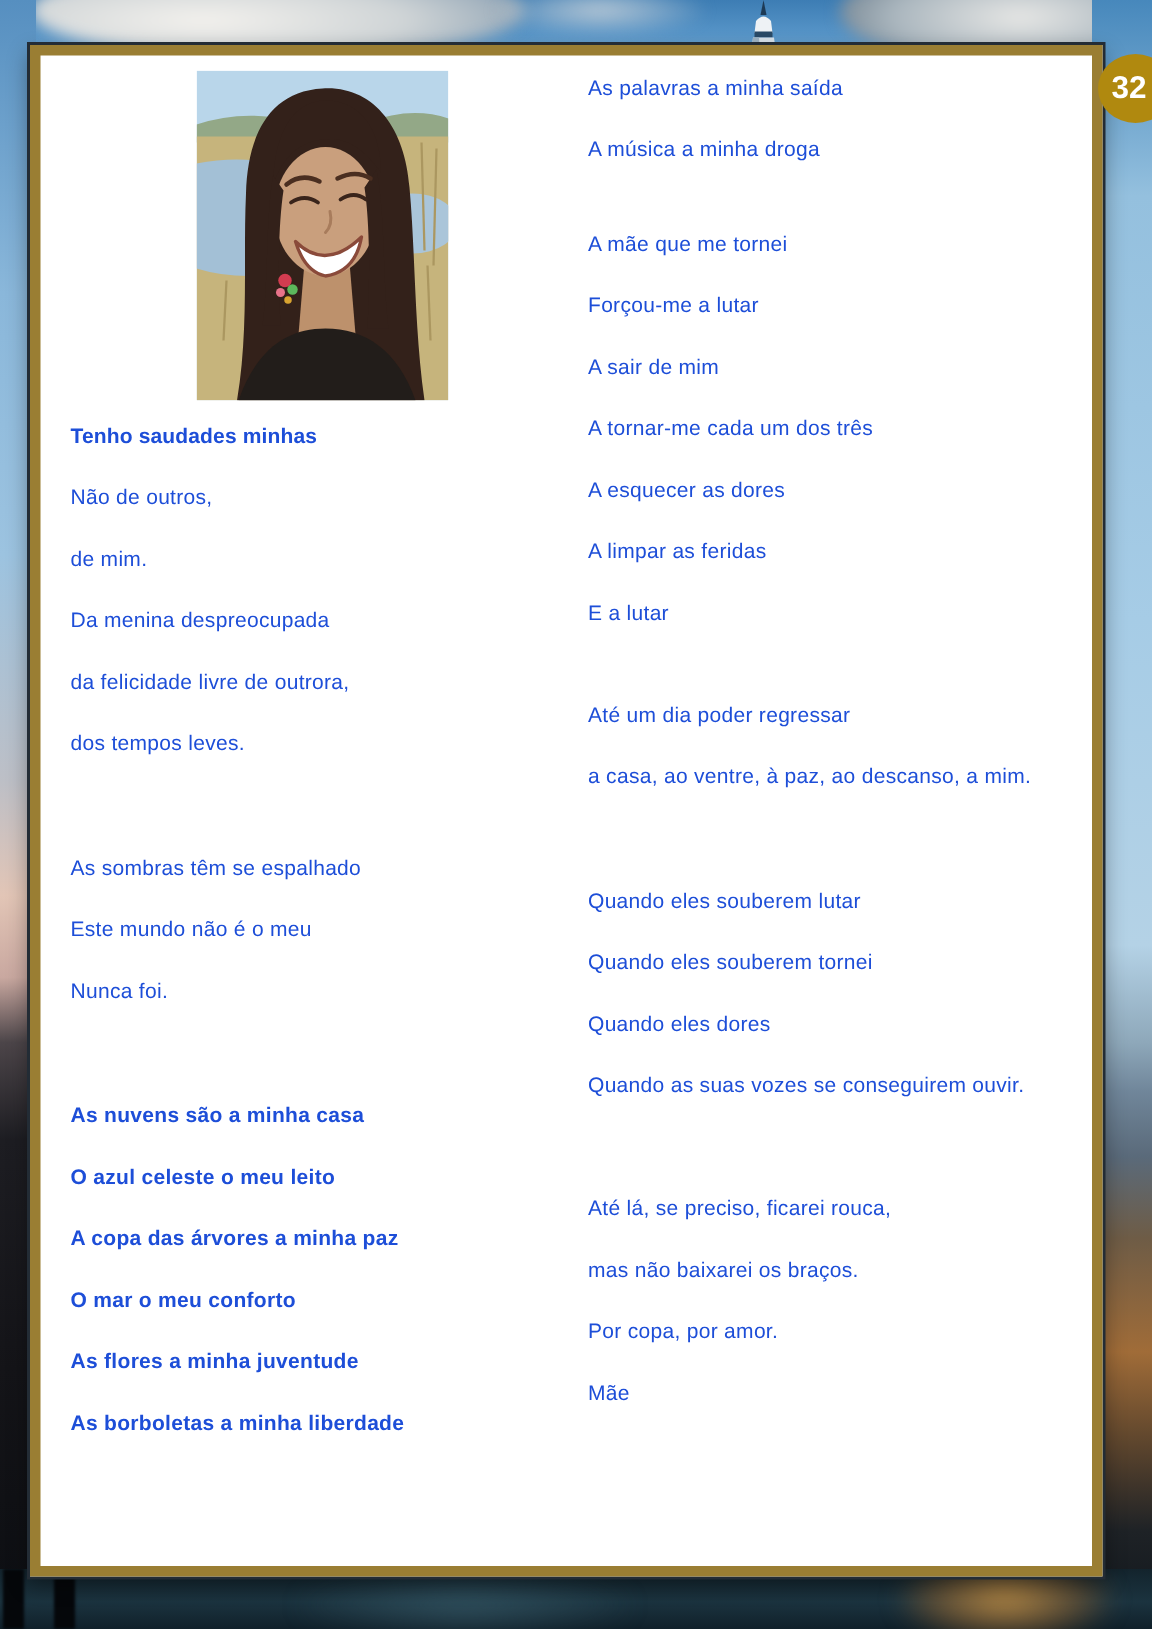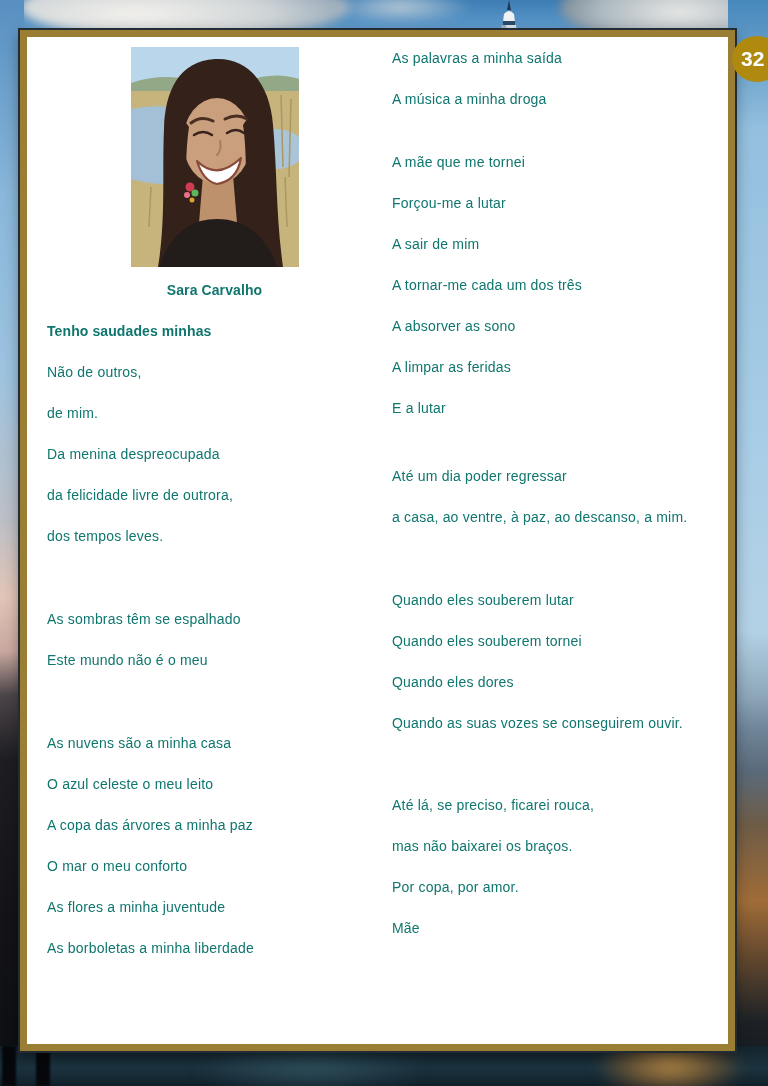--- a/index.html
+++ b/index.html
@@ -73,27 +73,27 @@
   .card-inner { position:relative; width:100%; height:100%; }
 
   .col-left  { position:absolute; left:20px;  top:10px; width:335px; }
   .col-right { position:absolute; left:365px; top:0;    width:340px; }
 
   .photo-wrap { width:168px; height:220px; margin:0 auto 2px auto; overflow:hidden; }
   .photo-wrap svg { display:block; }
 
   .line {
     height:41px; display:flex; align-items:center;
-    font-size:14px; color:#0f766e; letter-spacing:.2px; white-space:nowrap;
+    font-size:14px; color:#1d4ed8; letter-spacing:.2px; white-space:nowrap;
   }
   .author-name { font-weight:bold; justify-content:center; letter-spacing:.1px; }
   .poem-title  { font-weight:bold; letter-spacing:.1px; }
 
   .col-left  .stanza { margin-bottom:42px;text-align:center; }
-  .col-left  .stanza:last-child { margin-bottom:12px; }
+  .col-left  .stanza:last-child { margin-bottom:12px;font-weight:bold; }
   .col-right .stanza:nth-child(1) { margin-bottom:22px; }
   .col-right .stanza:nth-child(2) { margin-bottom:27px; }
   .col-right .stanza:nth-child(3) { margin-bottom:42px; }
   .col-right .stanza:nth-child(4) { margin-bottom:41px; }
 </style>
 </head>
 <body>
 
 <div class="bg-top">
   <div class="cloud c1"></div>
@@ -166,34 +166,34 @@
 
           <g>
             <circle cx="59" cy="140" r="4.5" fill="#d23c50"></circle>
             <circle cx="64" cy="146" r="3.5" fill="#5cb85c"></circle>
             <circle cx="56" cy="148" r="3" fill="#e8738a"></circle>
             <circle cx="61" cy="153" r="2.5" fill="#d8a430"></circle>
           </g>
         </svg>
       </div>
 
-      <div class="line author-name">Sara Carvalho</div>
       <div class="line poem-title">Tenho saudades minhas</div>
 
       <div>
           <div class="stanza">
             <div class="line">Não de outros,</div>
             <div class="line">de mim.</div>
             <div class="line">Da menina despreocupada</div>
             <div class="line">da felicidade livre de outrora,</div>
             <div class="line">dos tempos leves.</div>
           </div>
           <div class="stanza">
             <div class="line">As sombras têm se espalhado</div>
             <div class="line">Este mundo não é o meu</div>
+            <div class="line">Nunca foi.</div>
           </div>
           <div class="stanza">
             <div class="line">As nuvens são a minha casa</div>
             <div class="line">O azul celeste o meu leito</div>
             <div class="line">A copa das árvores a minha paz</div>
             <div class="line">O mar o meu conforto</div>
             <div class="line">As flores a minha juventude</div>
             <div class="line">As borboletas a minha liberdade</div>
           </div>
         </div>
@@ -203,21 +203,21 @@
       <div>
           <div class="stanza">
             <div class="line">As palavras a minha saída</div>
             <div class="line">A música a minha droga</div>
           </div>
           <div class="stanza">
             <div class="line">A mãe que me tornei</div>
             <div class="line">Forçou-me a lutar</div>
             <div class="line">A sair de mim</div>
             <div class="line">A tornar-me cada um dos três</div>
-            <div class="line">A absorver as sono</div>
+            <div class="line">A esquecer as dores</div>
             <div class="line">A limpar as feridas</div>
             <div class="line">E a lutar</div>
           </div>
           <div class="stanza">
             <div class="line">Até um dia poder regressar</div>
             <div class="line">a casa, ao ventre, à paz, ao descanso, a mim.</div>
           </div>
           <div class="stanza">
             <div class="line">Quando eles souberem lutar</div>
             <div class="line">Quando eles souberem tornei</div>

